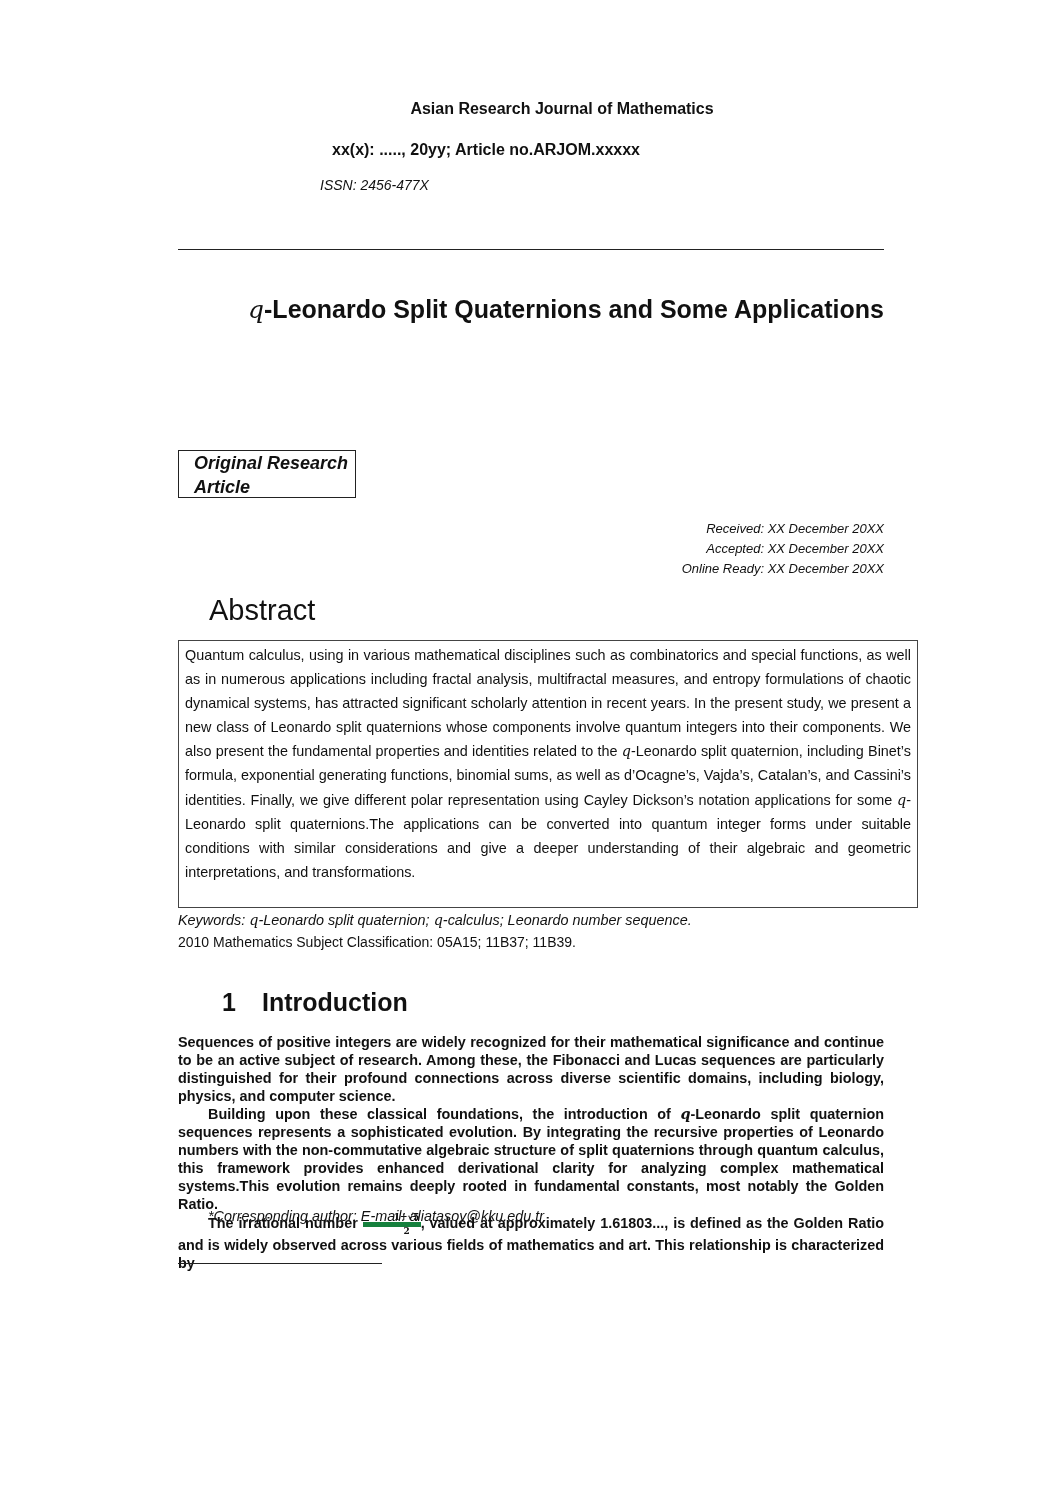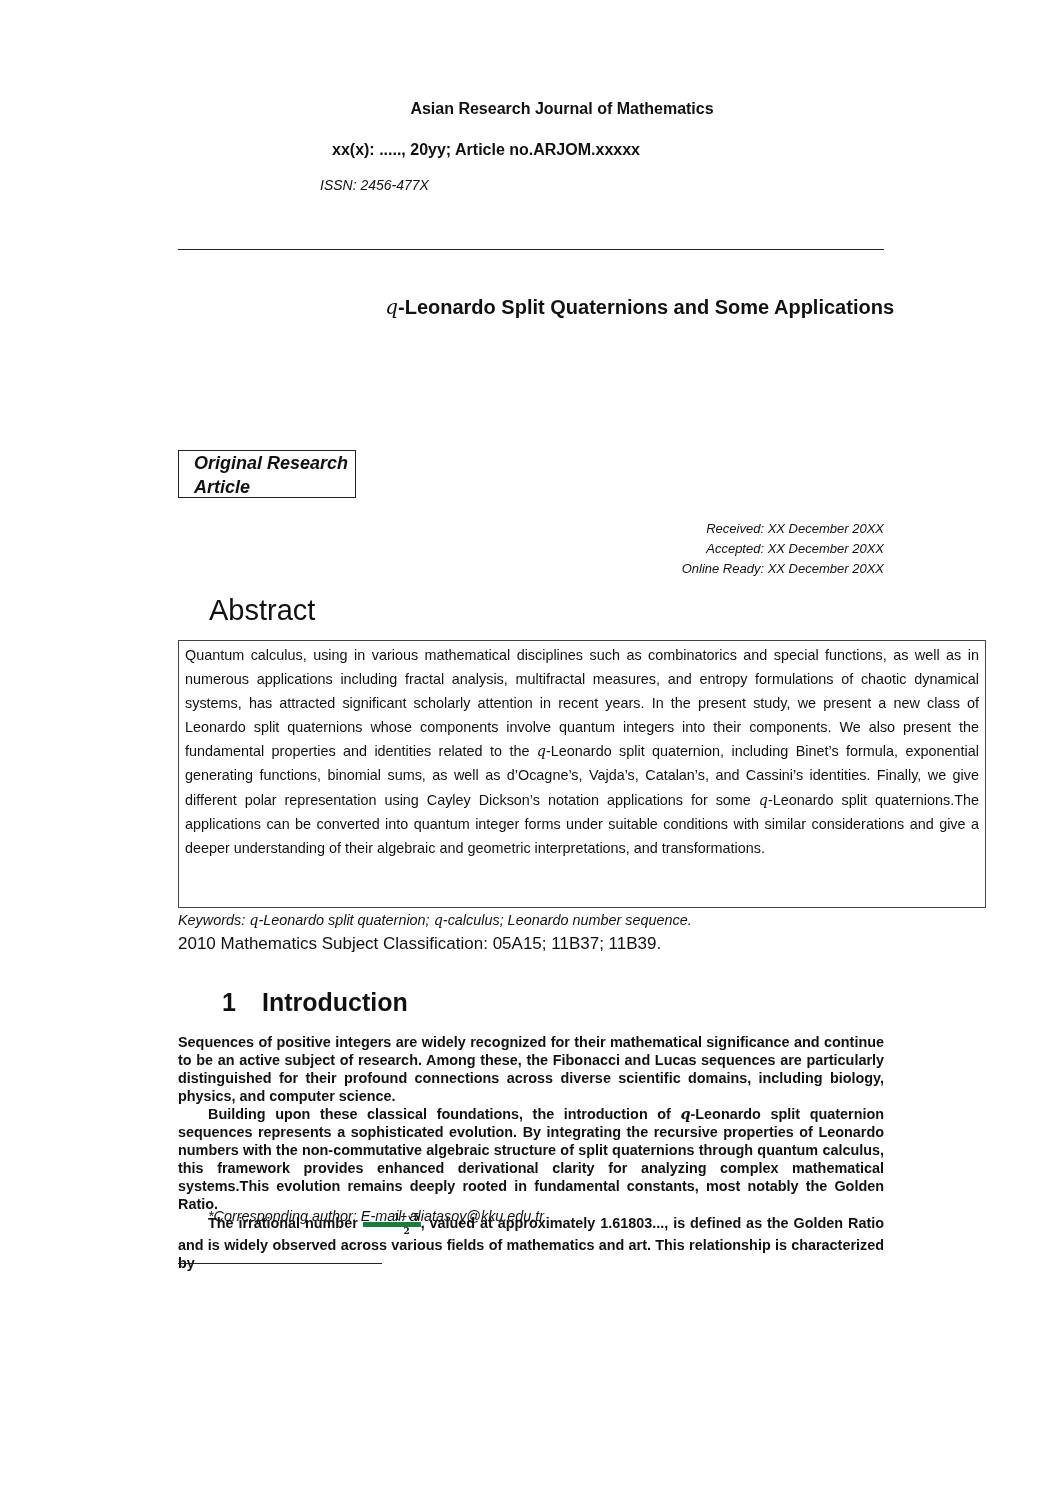--- a/index.html
+++ b/index.html
@@ -6,30 +6,30 @@
   body {
     width: 1058px; height: 1497px; position: relative; overflow: hidden;
     font-family: "Liberation Sans", sans-serif; color: #111;
   }
   .abs { position: absolute; }
   .journal-name { left: 0; width: 1058px; top: 100px; text-align: center; padding-left: 66px; box-sizing: border-box;
     font-weight: bold; font-size: 16px; }
   .journal-issue { left: 332px; top: 141px; font-weight: bold; font-size: 16px; }
   .issn { left: 320px; top: 165px; font-style: italic; font-size: 14px; margin-top: 12px; }
   .rule { left: 178px; top: 249px; width: 706px; height: 0; border-top: 1px solid #222; }
-  .title { left: 188px; width: 706px; top: 295px; text-align: right; font-weight: bold; font-size: 20px; }
+  .title { left: 178px; width: 706px; top: 295px; text-align: right; font-weight: bold; font-size: 25px; }
   .title .q { font-family: "DejaVu Serif", serif; font-style: italic; font-weight: normal; }
   .article-type { left: 178px; top: 450px; width: 178px; height: 48px; border: 1px solid #222; box-sizing: border-box;
     padding: 0 0 0 15px; font-weight: bold; font-style: italic; font-size: 18px; line-height: 24px; }
   .dates { right: 174px; top: 519px; text-align: right; font-style: italic; font-size: 13px; line-height: 20px; }
   .abstract-heading { left: 209px; top: 594px; font-weight: normal; font-size: 29px; }
-  .abstract-box { left: 178px; top: 640px; width: 808px; height: 268px; border: 1px solid #444; box-sizing: border-box;
+  .abstract-box { left: 178px; top: 640px; width: 740px; height: 268px; border: 1px solid #444; box-sizing: border-box;
     padding: 2px 6px 0 6px; font-size: 14.4px; line-height: 24.1px; text-align: justify; }
   .keywords { left: 178px; top: 912px; font-style: italic; font-size: 14.4px; }
-  .msc { left: 178px; top: 934px; font-size: 17px; }
+  .msc { left: 178px; top: 934px; font-size: 14px; }
   .intro-heading { left: 178px; top: 988px; font-weight: bold; font-size: 25px; margin-left: 44px; }
   .intro-heading .num { display: inline-block; width: 40px; }
   .intro-body { left: 178px; top: 1033px; width: 706px; font-size: 14.4px; line-height: 18px; text-align: justify; font-weight: bold; }
   .intro-body p { margin: 0; }
   .intro-body p.indent { text-indent: 30px; }
   .mi { font-family: "DejaVu Serif", serif; font-style: italic; }
   .frac { display: inline-block; vertical-align: middle; text-align: center; font-family: "DejaVu Serif", serif; font-size: 9px; line-height: 9px; }
   .frac .num { display: block; border-bottom: 5px solid #15803d; padding: 0 1px; }
   .frac .den { display: block; }
   .fn-rule { left: 178px; top: 1263px; width: 204px; border-top: 1px solid #222; }

